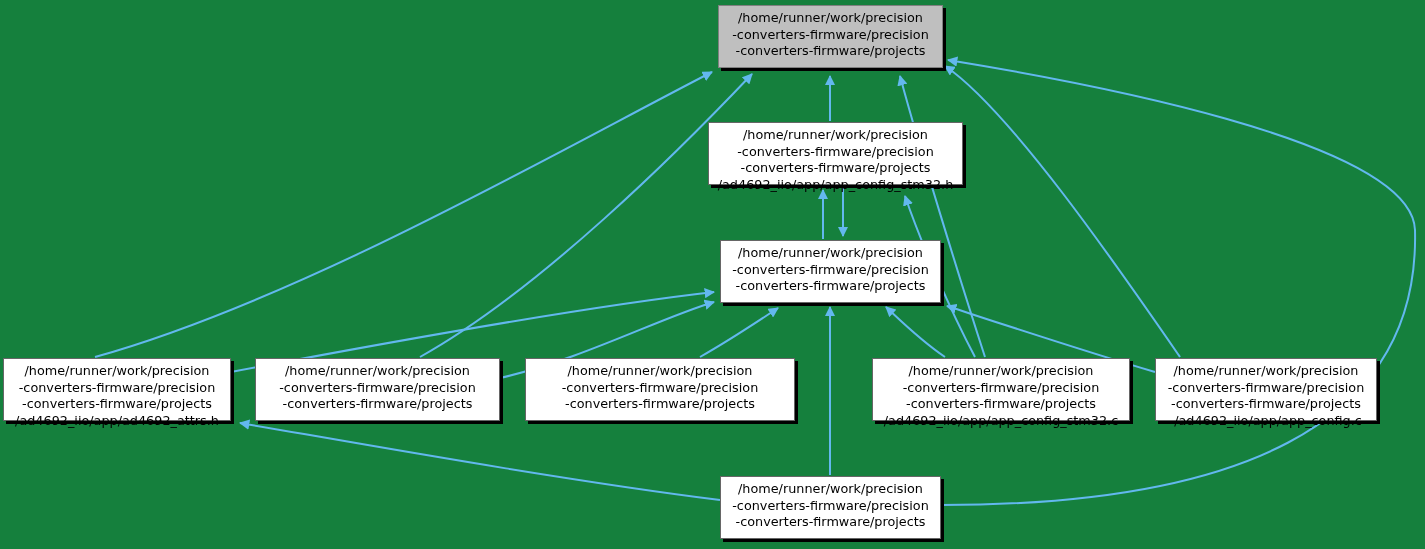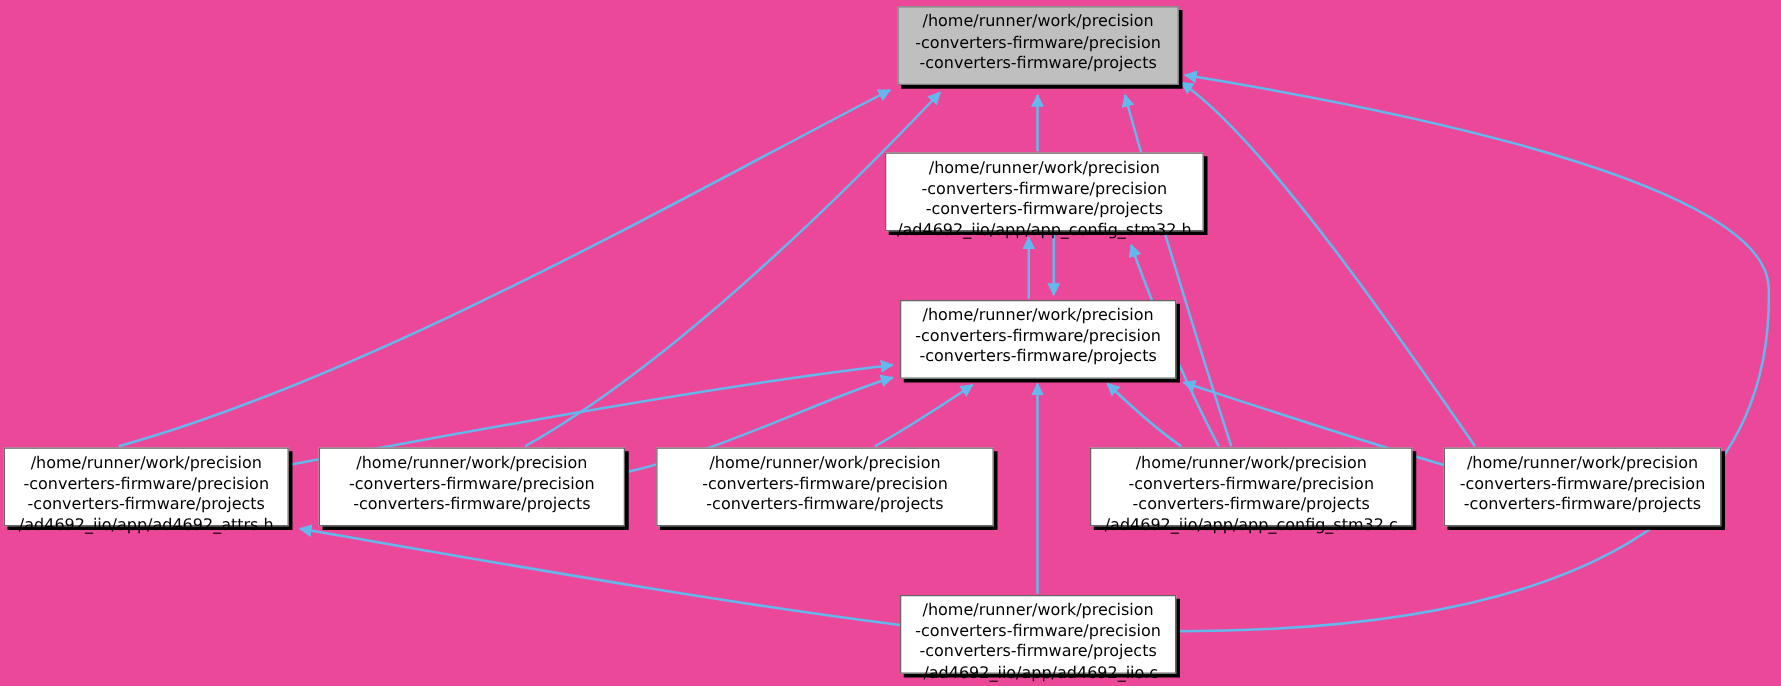--- a/index.html
+++ b/index.html
@@ -1,19 +1,19 @@
 <!DOCTYPE html>
 <html><head>
 <meta charset="utf-8">
 <style>
   html,body{margin:0;padding:0;background:#000;}
   #canvas{
     position:relative;
     width:1425px;height:549px;
-    background:#ec4899;
+    background:#15803d;
     overflow:hidden;
     font-family:"DejaVu Sans", sans-serif;
   }
   #edges{position:absolute;left:0;top:0;width:1425px;height:549px;}
   .node{
     position:absolute;
     box-sizing:border-box;
     border:1px solid #666;
     background:#fff;
     color:#000;
@@ -61,16 +61,16 @@
       </g>
   </svg>
   <div id="node-layer">
       <div class="node root" style="left: 718px; top: 5px; width: 225px; height: 63px;"><span class="ln">/home/runner/work/precision</span><span class="ln">-converters-firmware/precision</span><span class="ln">-converters-firmware/projects</span></div>
       <div class="node" style="left: 708px; top: 122px; width: 255px; height: 63px;"><span class="ln">/home/runner/work/precision</span><span class="ln">-converters-firmware/precision</span><span class="ln">-converters-firmware/projects</span><span class="ln">/ad4692_iio/app/app_config_stm32.h</span></div>
       <div class="node" style="left: 720px; top: 240px; width: 221px; height: 63px;"><span class="ln">/home/runner/work/precision</span><span class="ln">-converters-firmware/precision</span><span class="ln">-converters-firmware/projects</span></div>
       <div class="node" style="left: 3px; top: 358px; width: 228px; height: 63px;"><span class="ln">/home/runner/work/precision</span><span class="ln">-converters-firmware/precision</span><span class="ln">-converters-firmware/projects</span><span class="ln">/ad4692_iio/app/ad4692_attrs.h</span></div>
       <div class="node" style="left: 255px; top: 358px; width: 245px; height: 63px;"><span class="ln">/home/runner/work/precision</span><span class="ln">-converters-firmware/precision</span><span class="ln">-converters-firmware/projects</span></div>
       <div class="node" style="left: 525px; top: 358px; width: 270px; height: 63px;"><span class="ln">/home/runner/work/precision</span><span class="ln">-converters-firmware/precision</span><span class="ln">-converters-firmware/projects</span></div>
       <div class="node" style="left: 872px; top: 358px; width: 258px; height: 63px;"><span class="ln">/home/runner/work/precision</span><span class="ln">-converters-firmware/precision</span><span class="ln">-converters-firmware/projects</span><span class="ln">/ad4692_iio/app/app_config_stm32.c</span></div>
-      <div class="node" style="left: 1155px; top: 358px; width: 222px; height: 63px;"><span class="ln">/home/runner/work/precision</span><span class="ln">-converters-firmware/precision</span><span class="ln">-converters-firmware/projects</span></div>
-      <div class="node" style="left: 720px; top: 476px; width: 221px; height: 63px;"><span class="ln">/home/runner/work/precision</span><span class="ln">-converters-firmware/precision</span><span class="ln">-converters-firmware/projects</span><span class="ln"> /ad4692_iio/app/ad4692_iio.c</span></div>
+      <div class="node" style="left: 1155px; top: 358px; width: 222px; height: 63px;"><span class="ln">/home/runner/work/precision</span><span class="ln">-converters-firmware/precision</span><span class="ln">-converters-firmware/projects</span><span class="ln"> /ad4692_iio/app/app_config.c</span></div>
+      <div class="node" style="left: 720px; top: 476px; width: 221px; height: 63px;"><span class="ln">/home/runner/work/precision</span><span class="ln">-converters-firmware/precision</span><span class="ln">-converters-firmware/projects</span></div>
     </div>
 </div>
 
 </body></html>

